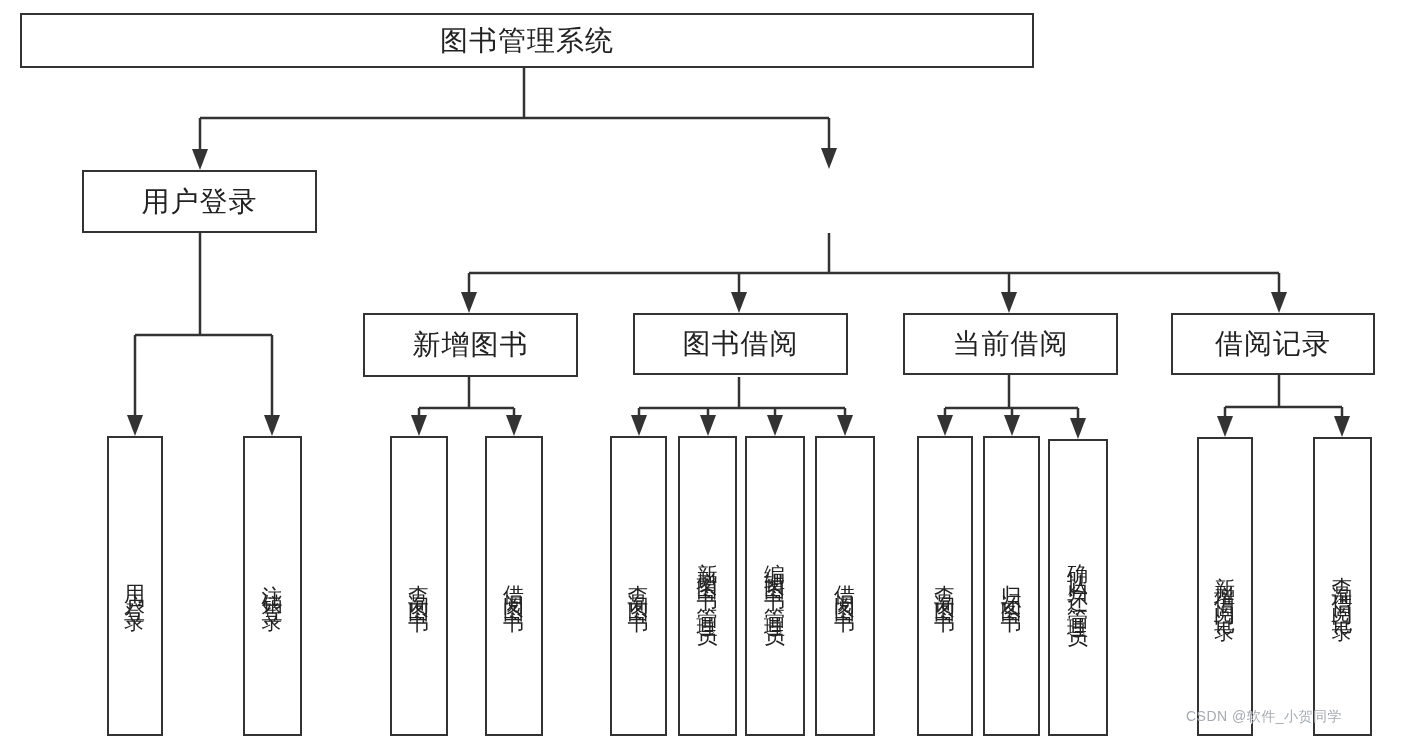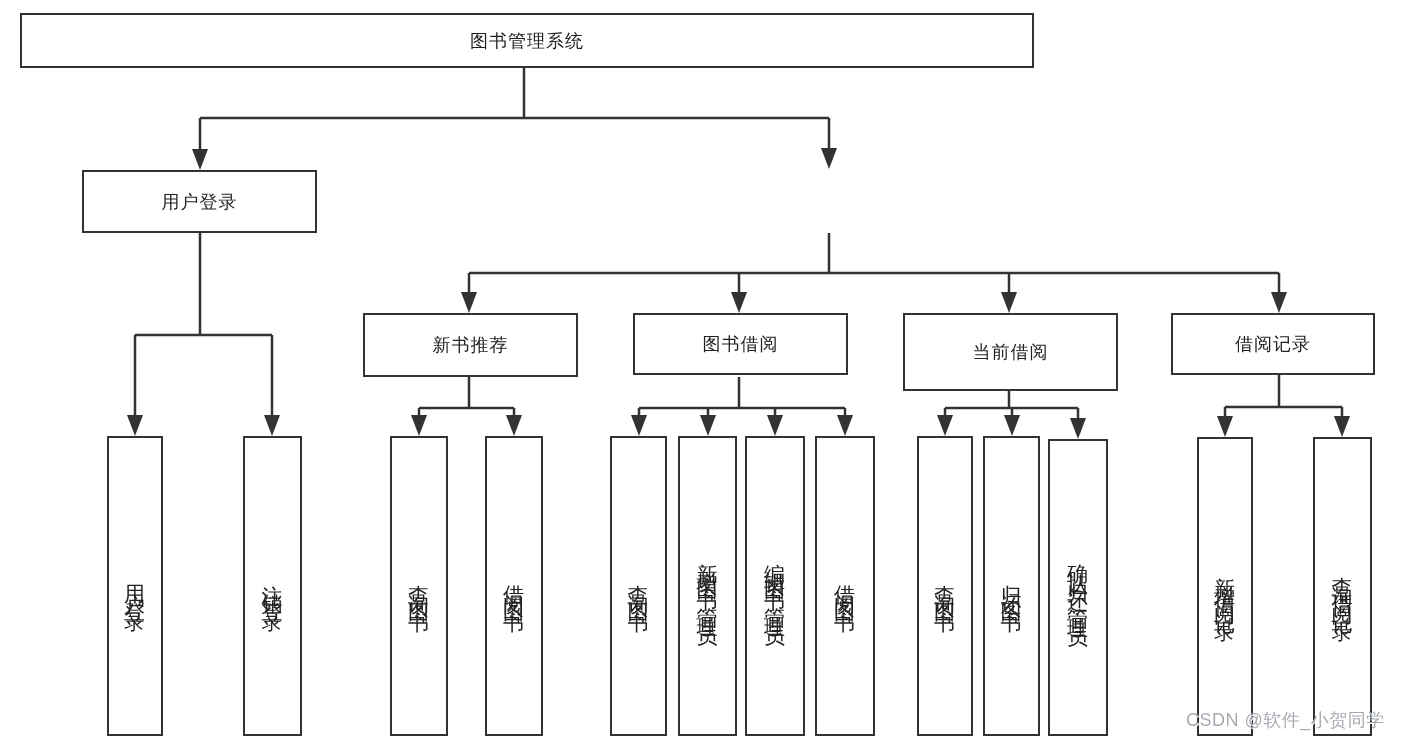--- a/index.html
+++ b/index.html
@@ -19,21 +19,21 @@
   }
   .node {
     position: absolute;
     box-sizing: border-box;
     border: 2.5px solid #333333;
     background: #ffffff;
     display: flex;
     align-items: center;
     justify-content: center;
     color: #222222;
-    font-size: 18px;
+    font-size: 28px;
     letter-spacing: 1px;
     z-index: 2;
   }
   .vnode {
     position: absolute;
     box-sizing: border-box;
     border: 2.5px solid #333333;
     background: #ffffff;
     writing-mode: vertical-lr;
     text-orientation: mixed;
@@ -44,21 +44,21 @@
     font-size: 21px;
     letter-spacing: 9px;
     line-height: 1;
     z-index: 2;
   }
   .vnode span, .node span { display: block; }
   #watermark {
     position: absolute;
     left: 1186px;
     top: 708px;
-    font-size: 18px;
+    font-size: 14px;
     color: #a6abb1;
     text-shadow: 1px 1px 0 rgba(255,255,255,0.9);
     white-space: nowrap;
     z-index: 3;
     letter-spacing: 0.5px;
   }
 </style>
 </head>
 <body>
 
@@ -95,26 +95,26 @@
 
   <div class="node" style="left:20px; top:13px; width:1014px; height:55px;">
     <span>图书管理系统</span>
   </div>
 
   <div class="node" style="left:82px; top:170px; width:235px; height:63px;">
     <span>用户登录</span>
   </div>
 
   <div class="node" style="left:363px; top:313px; width:215px; height:64px;">
-    <span>新书推荐</span>
+    <span>新增图书</span>
   </div>
   <div class="node" style="left:633px; top:313px; width:215px; height:62px;justify-content:center;">
     <span>图书借阅</span>
   </div>
-  <div class="node" style="left:903px; top:313px; width:215px; height:78px;text-align:center;">
+  <div class="node" style="left:903px; top:313px; width:215px; height:62px;text-align:center;">
     <span>当前借阅</span>
   </div>
   <div class="node" style="left:1171px; top:313px; width:204px; height:62px;">
     <span>借阅记录</span>
   </div>
 
   <div class="vnode" style="left:107px; top:436px; width:56px; height:300px;">
     <span>用户登录</span>
   </div>
   <div class="vnode" style="left:243px; top:436px; width:59px; height:300px;">

